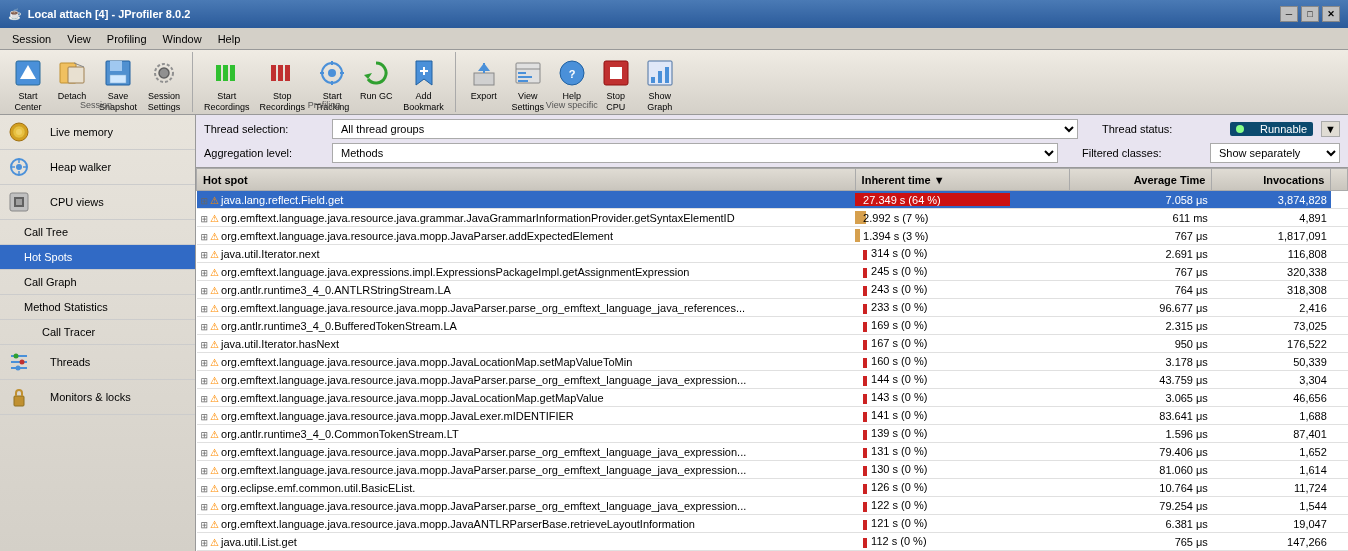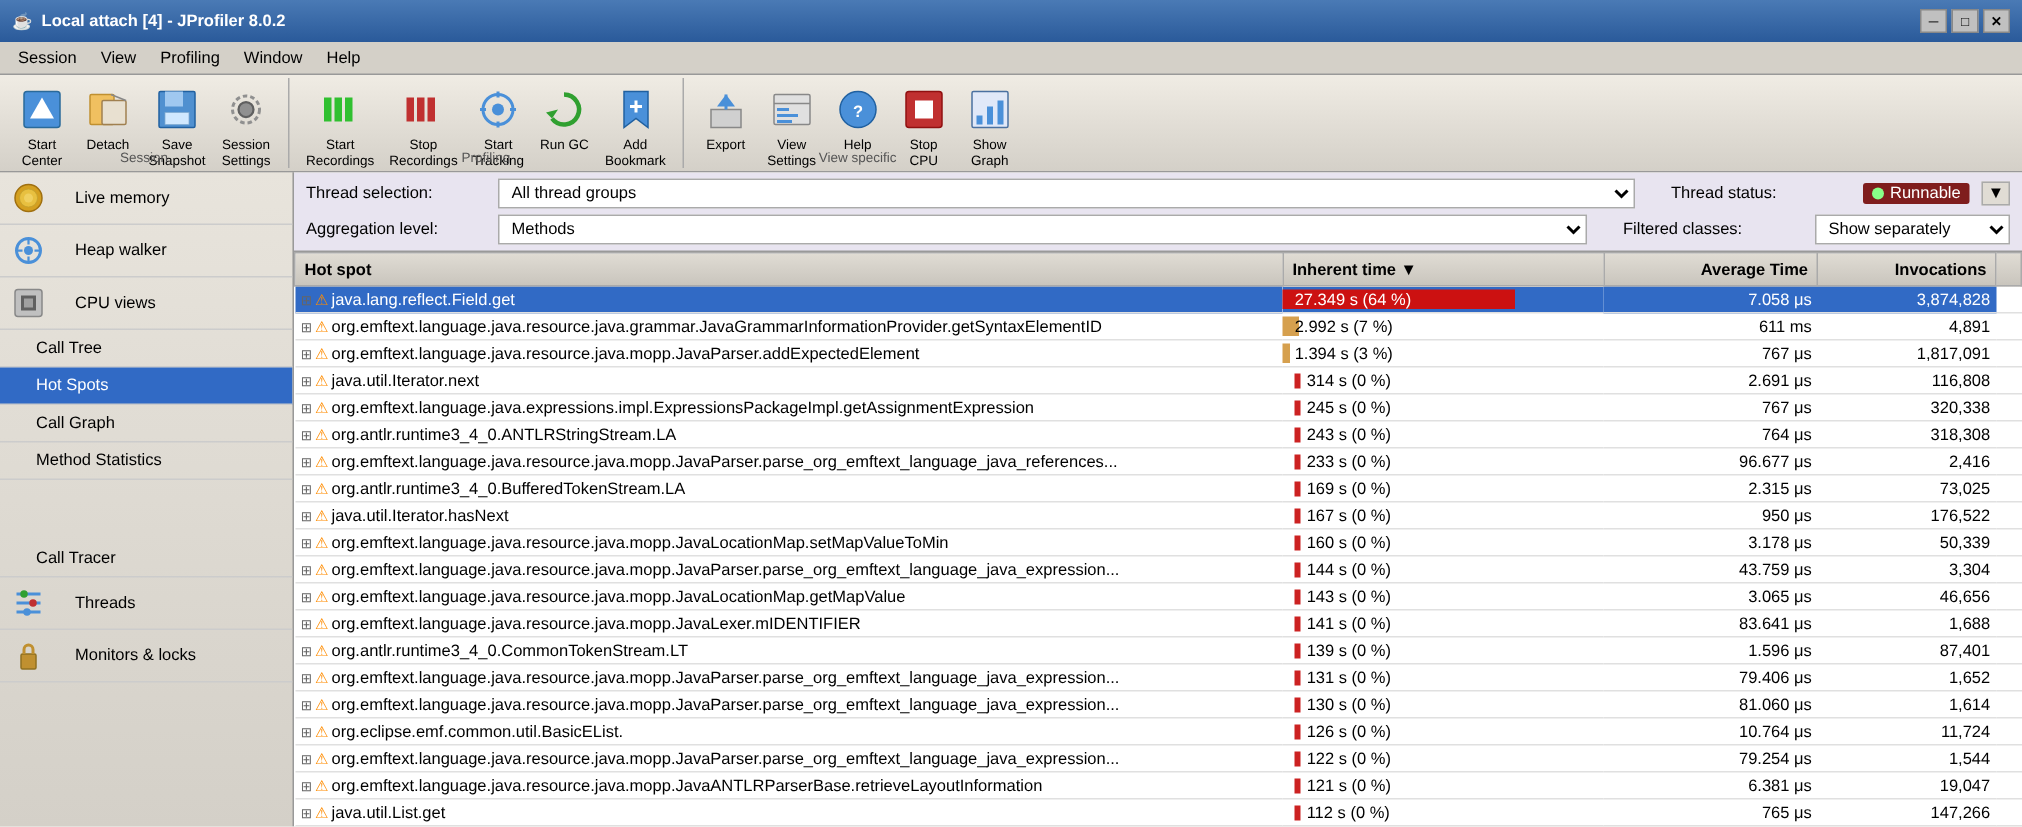--- a/index.html
+++ b/index.html
@@ -202,23 +202,23 @@
     
     .col-method { width: 540px; }
     .col-time { width: 180px; text-align: left; }
     .col-avgtime { width: 120px; text-align: right; }
     .col-invocations { width: 100px; text-align: right; }
     
     
     .status-indicator {
       display: inline-flex;
       align-items: center;
-      gap: 4px;
+      gap: 16px;
       padding: 1px 6px;
-      background: #7f1d1d;
+      background: #0c4a6e;
       color: white;
       font-size: 10px;
       border-radius: 2px;
     }
     .status-dot { 
       width: 8px; height: 8px; 
       background: #88ff88; 
       border-radius: 50%;
       display: inline-block;
     }
@@ -459,21 +459,21 @@
     </div>
     <div class="sidebar-item active" style="padding-left: 24px;">
       <span class="sidebar-label">Hot Spots</span>
     </div>
     <div class="sidebar-item" style="padding-left: 24px;">
       <span class="sidebar-label">Call Graph</span>
     </div>
     <div class="sidebar-item" style="padding-left: 24px;">
       <span class="sidebar-label">Method Statistics</span>
     </div>
-    <div class="sidebar-item" style="padding-left: 24px; margin-top: 40px;">
+    <div class="sidebar-item" style="padding-left: 42px;">
       <span class="sidebar-label">Call Tracer</span>
     </div>
     <div class="sidebar-item">
       <div class="sidebar-icon">
         <svg width="22" height="22" viewBox="0 0 22 22">
           <line x1="3" y1="5" x2="19" y2="5" stroke="#4a90d9" stroke-width="2"></line>
           <line x1="3" y1="11" x2="19" y2="11" stroke="#4a90d9" stroke-width="2"></line>
           <line x1="3" y1="17" x2="19" y2="17" stroke="#4a90d9" stroke-width="2"></line>
           <circle cx="8" cy="5" r="2.5" fill="#30a030"></circle>
           <circle cx="14" cy="11" r="2.5" fill="#c03030"></circle>

